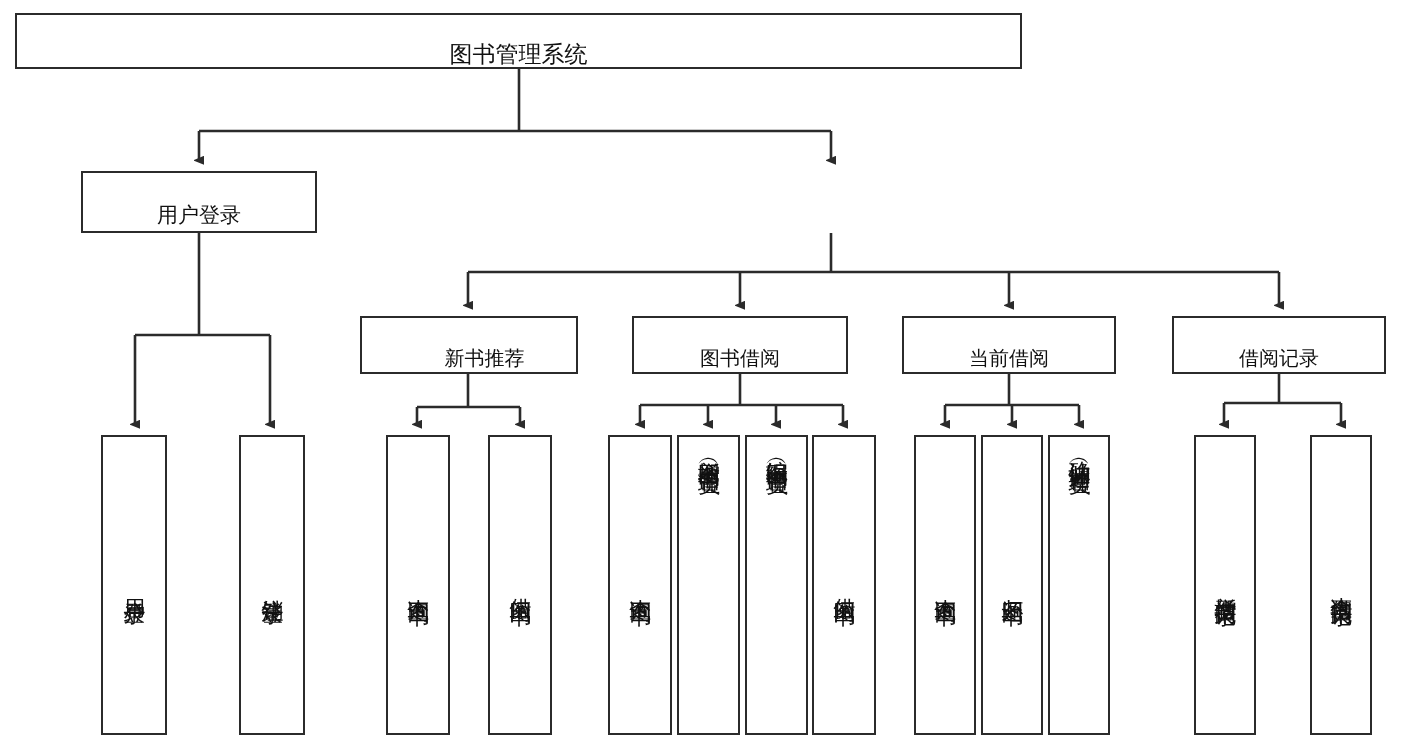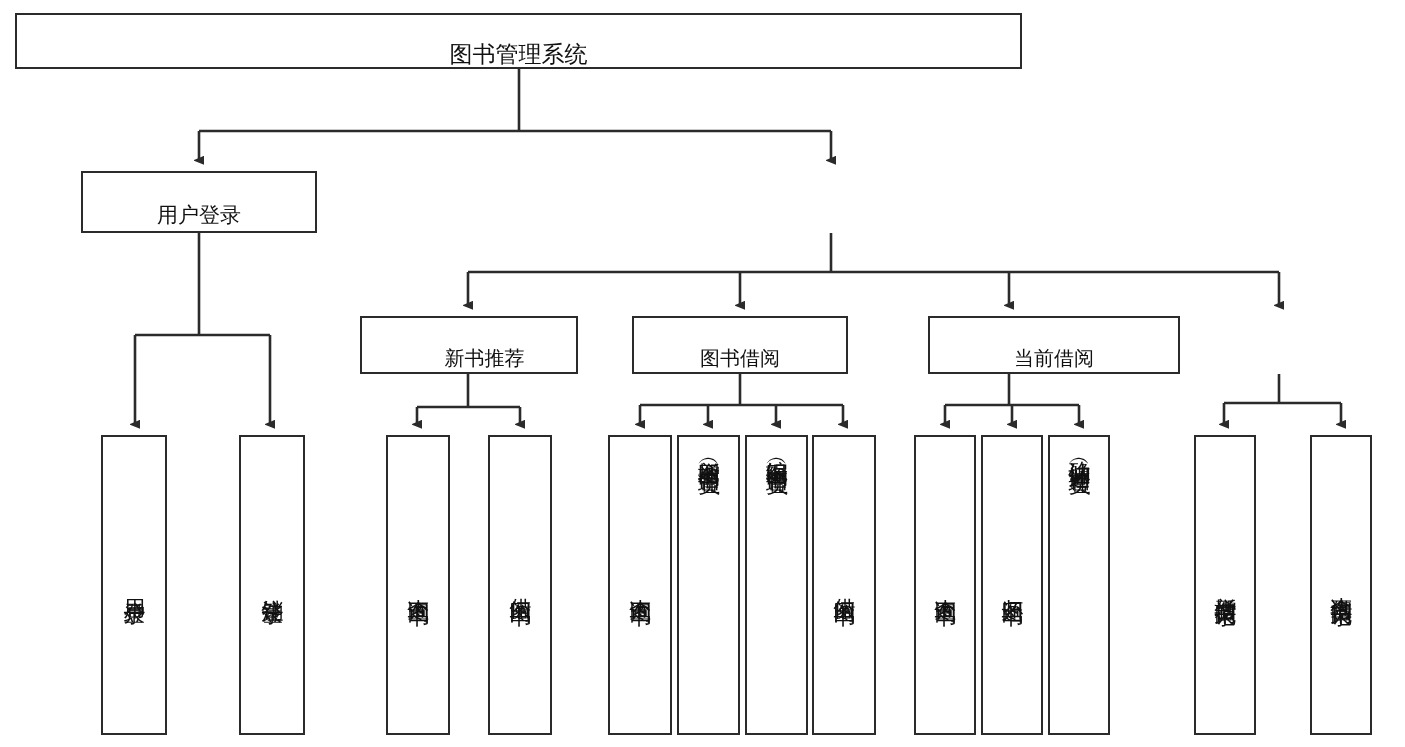--- a/index.html
+++ b/index.html
@@ -50,21 +50,21 @@
   .lvl2{ height:62px; }
   .lvl2 .lbl{ font-size:21px; }
   #node-user-login{ left:81px; top:171px; width:236px; }
   #node-book-manage{ left:711px; top:171px; width:238px; }
 
   
   .lvl3{ height:58px; }
   .lvl3 .lbl{ font-size:20px; }
   #node-new-book-rec{ left:360px; top:316px; width:218px;padding-left:31px; }
   #node-book-borrow{ left:632px; top:316px; width:216px; }
-  #node-current-borrow{ left:928px; top:316px; width:252px; }
+  #node-current-borrow{ left:902px; top:316px; width:214px; }
   #node-borrow-record{ left:1172px; top:316px; width:214px; }
 
   
   .leaf{
     position:absolute;
     box-sizing:border-box;
     background:#ffffff;
     border:2px solid #2b2b2b;
     display:flex;
     justify-content:center;
@@ -160,20 +160,23 @@
 
   <div class="node lvl3" id="node-new-book-rec">
     <span class="lbl">新书推荐</span>
   </div>
   <div class="node lvl3" id="node-book-borrow">
     <span class="lbl">图书借阅</span>
   </div>
   <div class="node lvl3" id="node-current-borrow">
     <span class="lbl">当前借阅</span>
   </div>
+  <div class="node lvl3" id="node-borrow-record">
+    <span class="lbl">借阅记录</span>
+  </div>
 
   <div class="leaf center" style="left:101px;  top:435px; width:66px; height:300px;">
     <span class="vlbl">用户登录</span>
   </div>
   <div class="leaf center" style="left:239px;  top:435px; width:66px; height:300px;">
     <span class="vlbl">注销登录</span>
   </div>
 
   <div class="leaf center" style="left:386px;  top:435px; width:64px; height:300px;">
     <span class="vlbl">查询图书</span>

